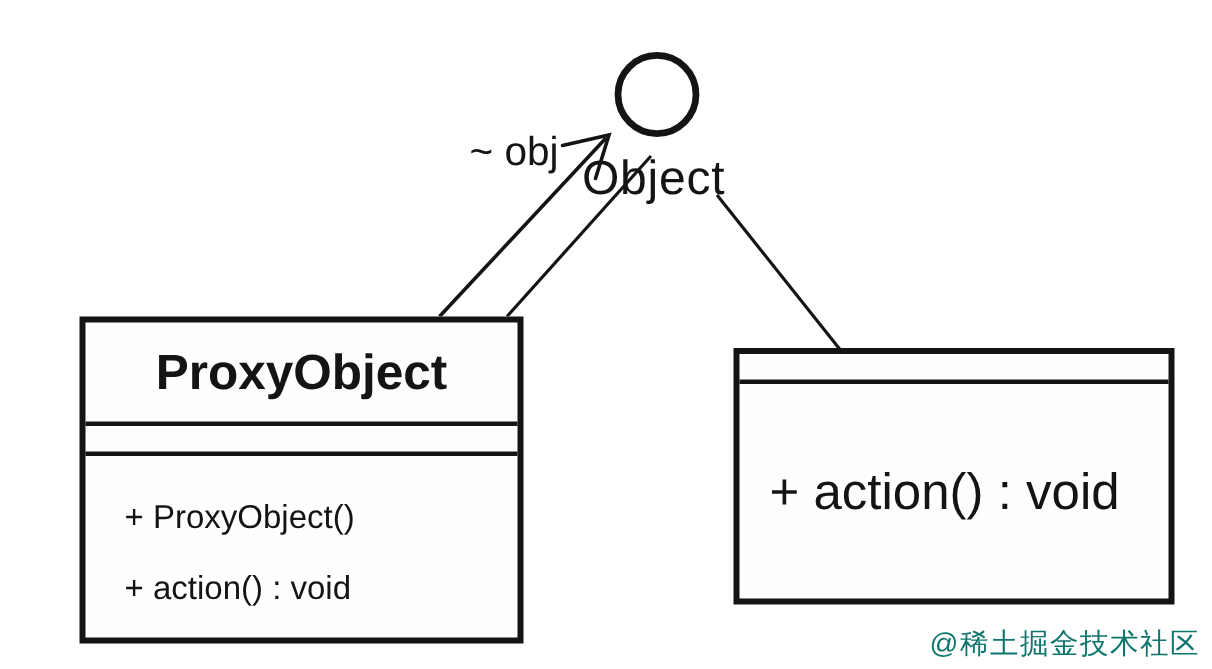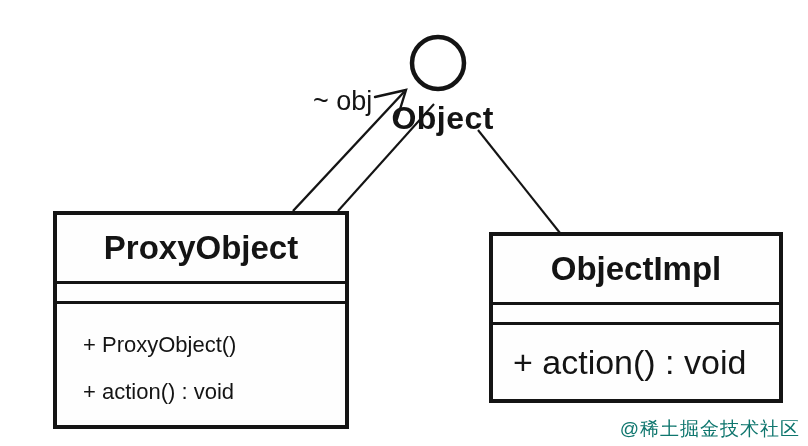--- a/index.html
+++ b/index.html
@@ -11,21 +11,21 @@
     font-family: "Liberation Sans", sans-serif;
     color: #141414;
   }
   #connectors {
     position: absolute; left: 0; top: 0;
     width: 808px; height: 446px;
   }
   .floating-label { position: absolute; white-space: nowrap; }
   #interface-label {
     left: 388px; top: 100px; width: 106px;
-    font-size: 32px; font-weight: bold; text-align: right;
+    font-size: 32px; font-weight: normal; text-align: left;
     letter-spacing: 0.5px;
   }
   #association-label {
     left: 292px; top: 86px;
     font-size: 27px; font-weight: 500; margin-left: 21px;
   }
   .uml-class {
     position: absolute;
     background: #fefefe;
     border: 4px solid #141414;
@@ -84,21 +84,20 @@
   <div class="uml-class" id="proxy-box">
     <div class="uml-title">ProxyObject</div>
     <div class="uml-attrs"></div>
     <div class="uml-methods">
       <div class="uml-method">+ ProxyObject()</div>
       <div class="uml-method">+ action() : void</div>
     </div>
   </div>
 
   <div class="uml-class" id="impl-box">
-    <div class="uml-title">ObjectImpl</div>
     <div class="uml-attrs"></div>
     <div class="uml-methods">
       <div class="uml-method">+ action() : void</div>
     </div>
   </div>
 
   <div id="watermark">@稀土掘金技术社区</div>
 
 </div>
 

